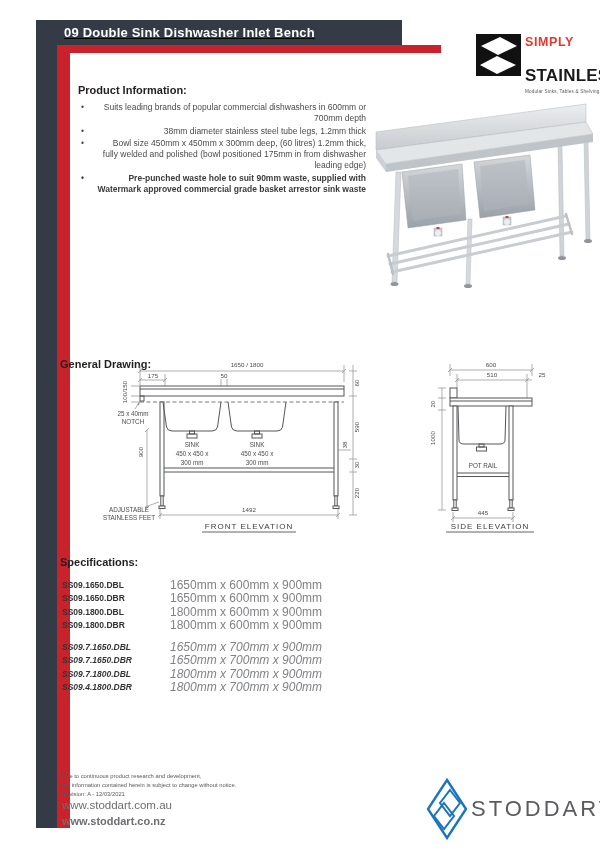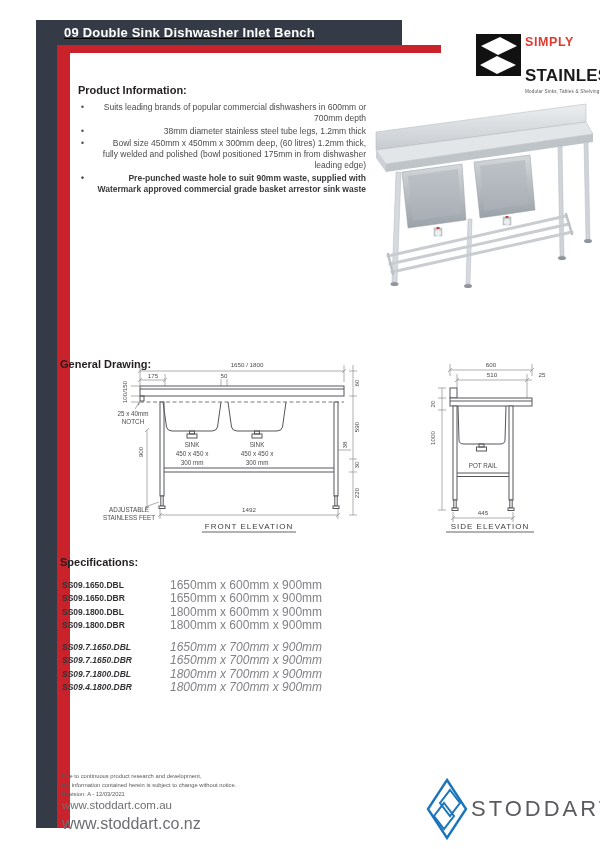--- a/index.html
+++ b/index.html
@@ -50,21 +50,21 @@
   .spec-group { position:absolute; left:62px;margin-top:6px; }
   .sg1 { top:572px; } .sg2 { top:634px;font-style:italic; }
   .spec-row { display:flex; height:13.5px; align-items:center; }
   .spec-row .model { width:108px; font-size:8.5px; font-weight:bold; color:#333336; }
   .spec-row .size  { font-size:12px; color:#808285; }
 
   
   .disc { position:absolute; left:62px; top:772px; font-size:5.8px; line-height:8.5px; color:#58585a; }
   .rev  { position:absolute; left:62px; top:791px; font-size:5.8px; color:#58585a; }
   .site-au { position:absolute; left:62px; top:799px; font-size:11.5px; color:#6d6e71; text-decoration:none; display:block; }
-  .site-nz { position:absolute; left:62px; top:815px; font-size:16px; color:#6d6e71; text-decoration:none; display:block; }
+  .site-nz { position:absolute; left:62px; top:815px; font-size:11px; color:#6d6e71; text-decoration:none; display:block;font-weight:bold; }
   .stoddart { position:absolute; left:426px; top:778px; display:flex; align-items:center; }
   .stoddart-mark { width:42px; height:62px; }
   .stoddart-name { font-size:22px; color:#5a5b5e; letter-spacing:3px; margin-left:3px; }
 </style>
 </head>
 <body>
 
 <div class="page">
 
   <div class="bar-dark"></div>

